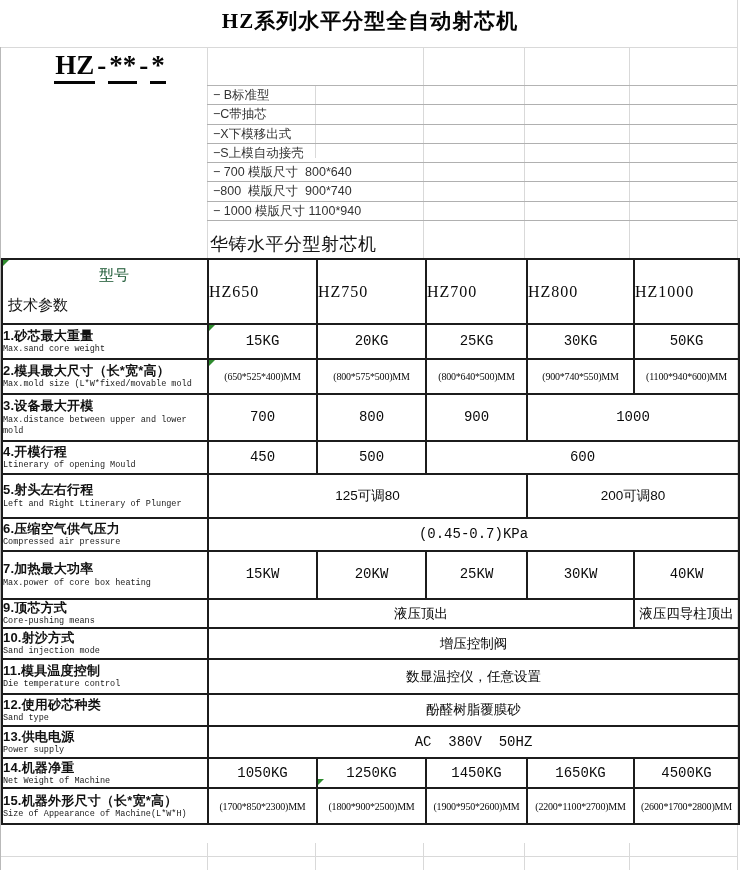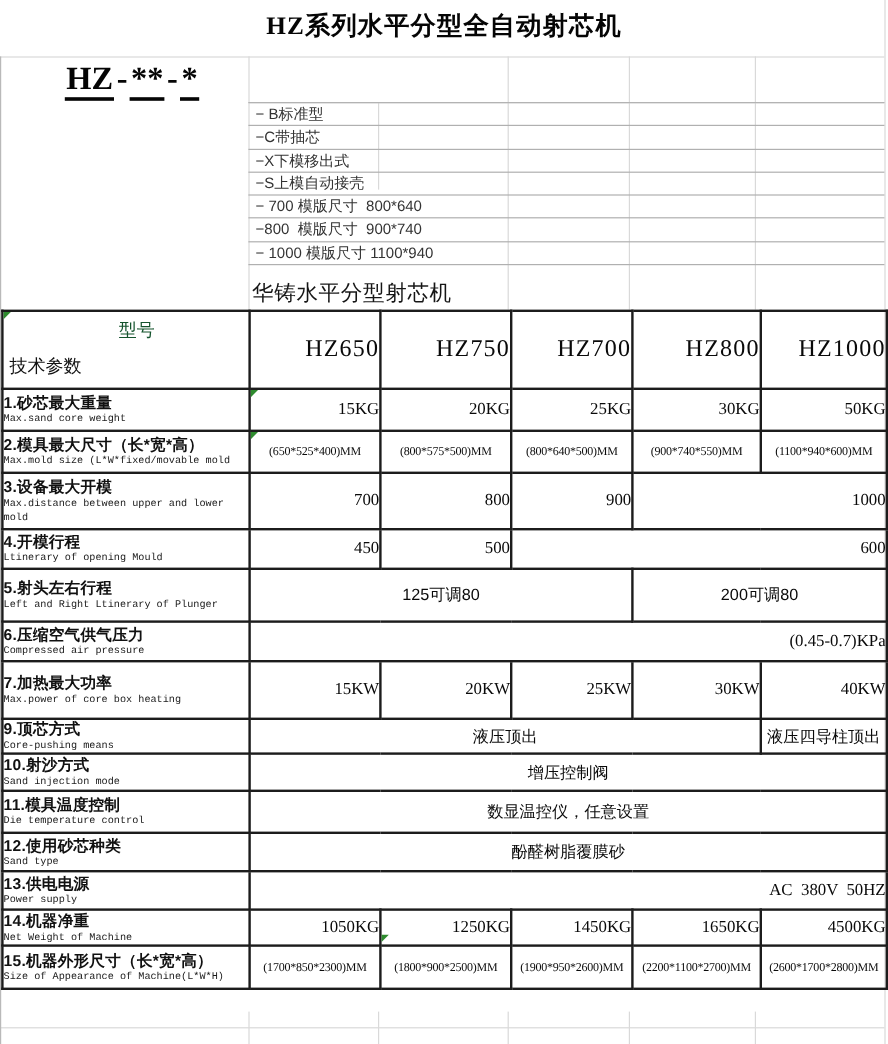--- a/index.html
+++ b/index.html
@@ -31,23 +31,23 @@
   
   table.spec{position:absolute;left:1px;top:258px;width:737px;border-collapse:collapse;
              table-layout:fixed;}
   table.spec td{border:2px solid #1c1c1c;padding:0;vertical-align:middle;overflow:hidden;}
   td.param{padding:2px 3px 2px 4px;vertical-align:middle;}
   .zh{font-size:13px;font-weight:600;color:#111;line-height:1.25;letter-spacing:0.2px;}
   .en{font-family:"Liberation Mono",monospace;font-size:8.5px;color:#1a1a1a;line-height:1.3;}
   td.corner{position:relative;}
   .corner-model{position:absolute;top:6px;left:96px;font-size:15px;color:#14532d;}
   .corner-params{position:absolute;bottom:8px;left:5px;font-size:15px;color:#111;}
-  td.model{font-family:"Liberation Serif",serif;font-size:20px;text-align:right;
+  td.model{font-family:"Liberation Serif",serif;font-size:16px;text-align:left;
            letter-spacing:1px;color:#0a0a0a;}
-  td.v-num{font-family:Liberation Serif, serif;font-size:14px;text-align:right;
+  td.v-num{font-family:Liberation Mono, monospace;font-size:14px;text-align:center;
            white-space:pre-wrap;line-height:1.25;color:#0a0a0a;}
   td.v-small{font-family:"Liberation Serif",serif;font-size:10px;text-align:center;
              white-space:nowrap;letter-spacing:-0.2px;color:#0a0a0a;}
   td.v-cjk{font-size:13.5px;text-align:center;white-space:pre-wrap;color:#0a0a0a;}
 
   
   .err-marker{position:absolute;width:0;height:0;
               border-top:6px solid #2e8b2e;border-right:6px solid transparent;}
 </style>
 </head>

